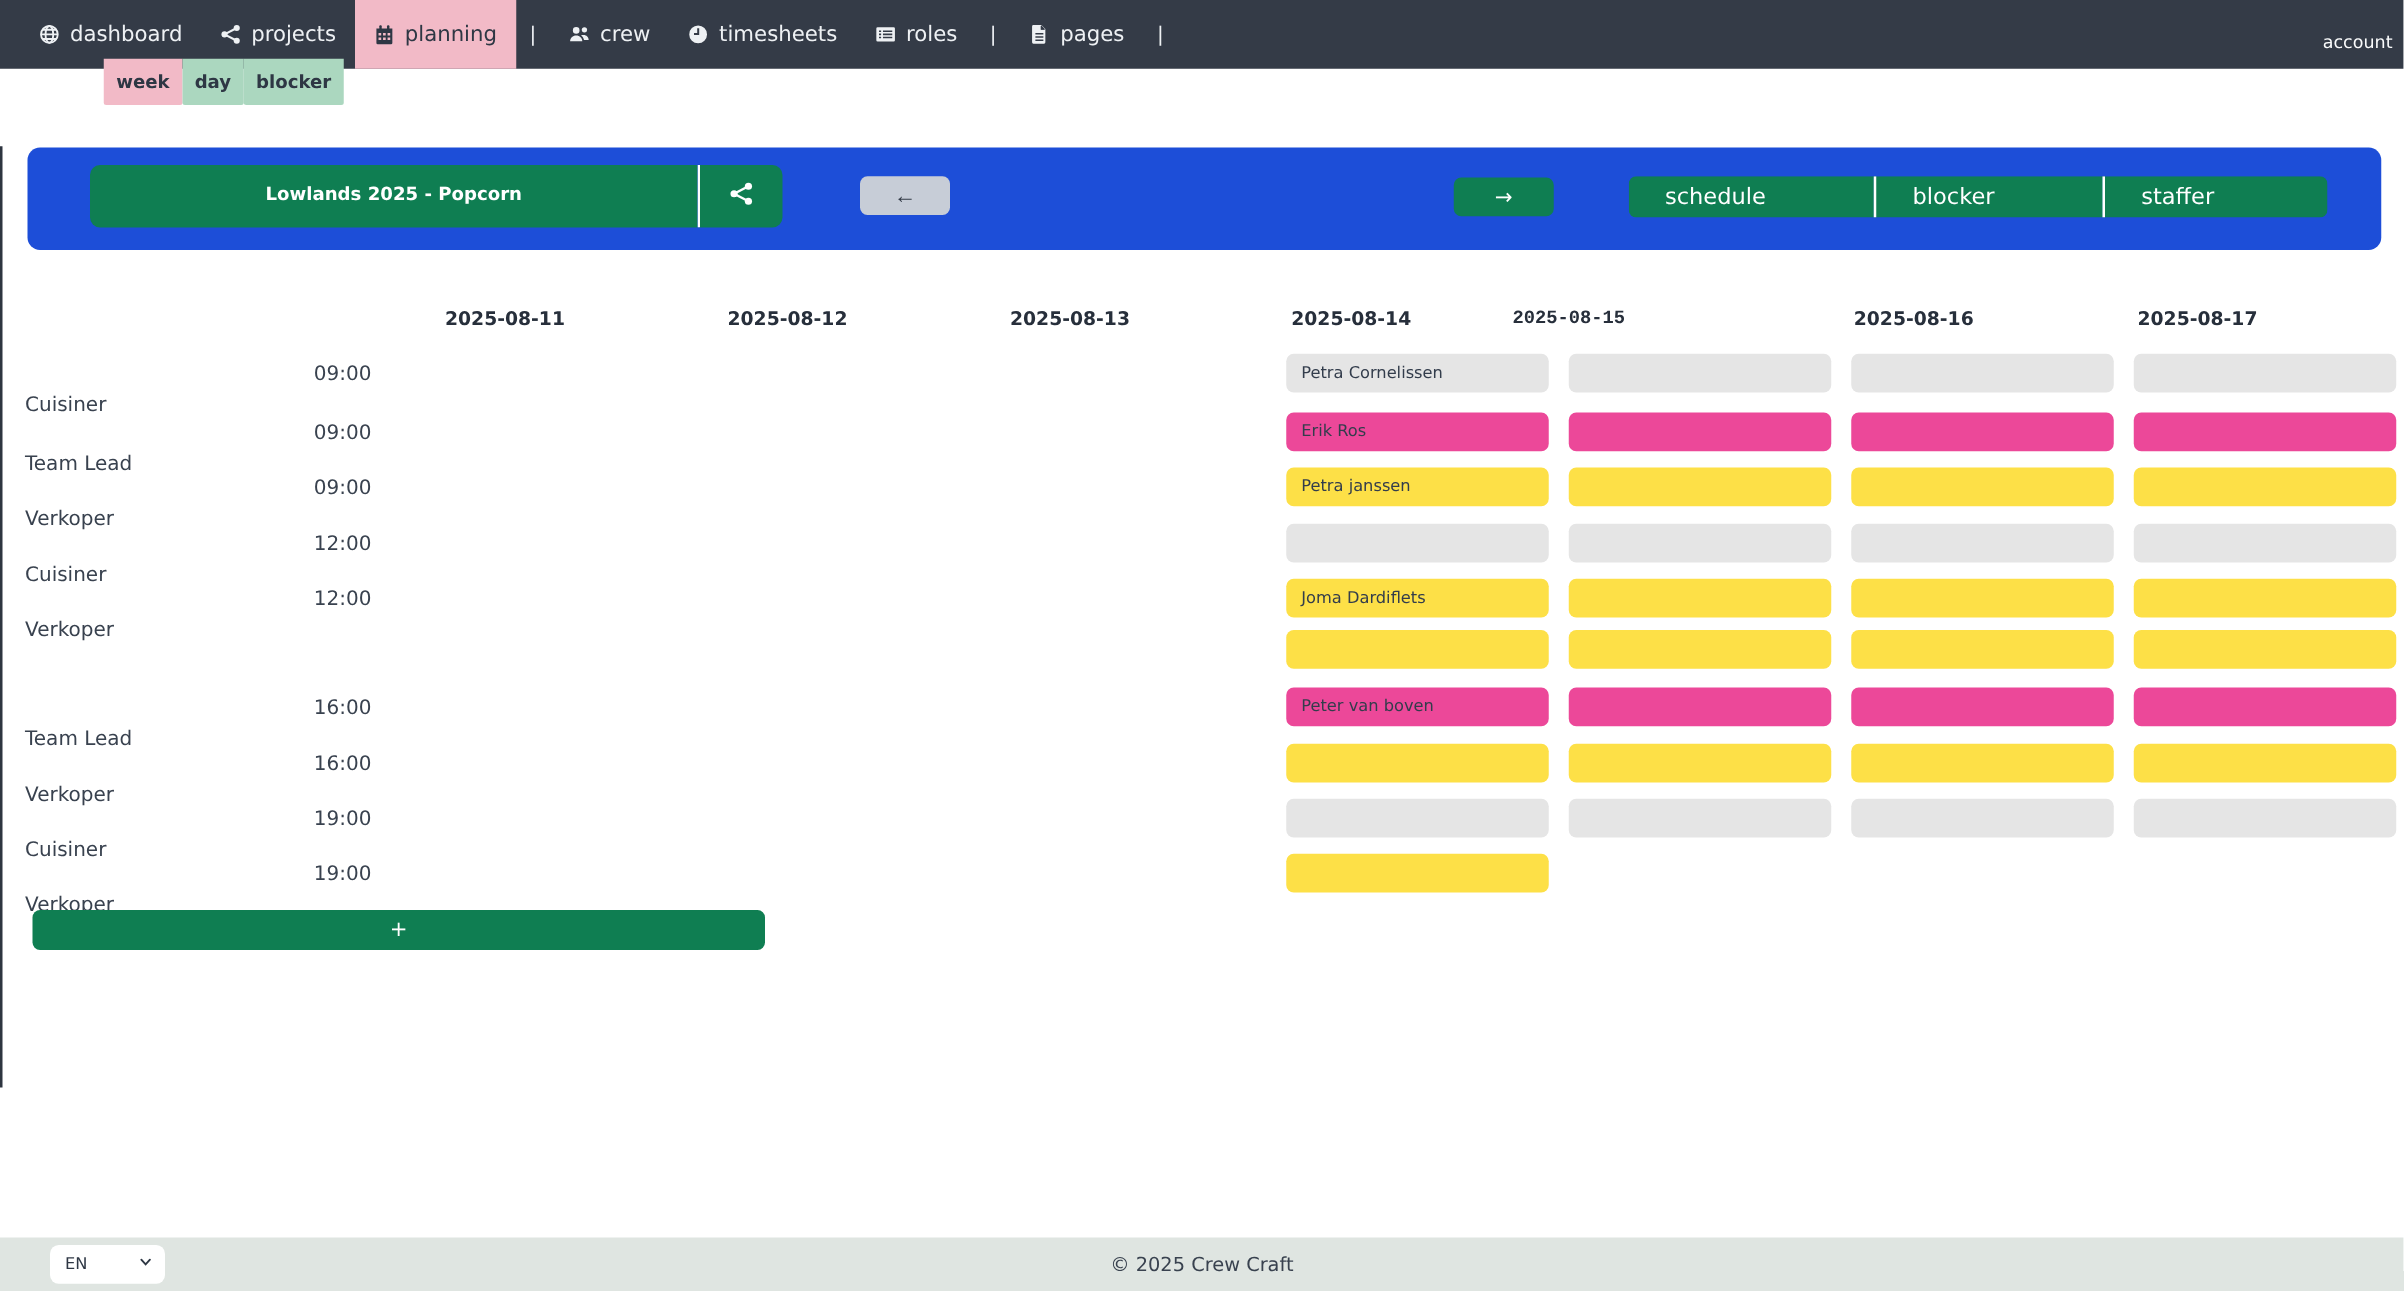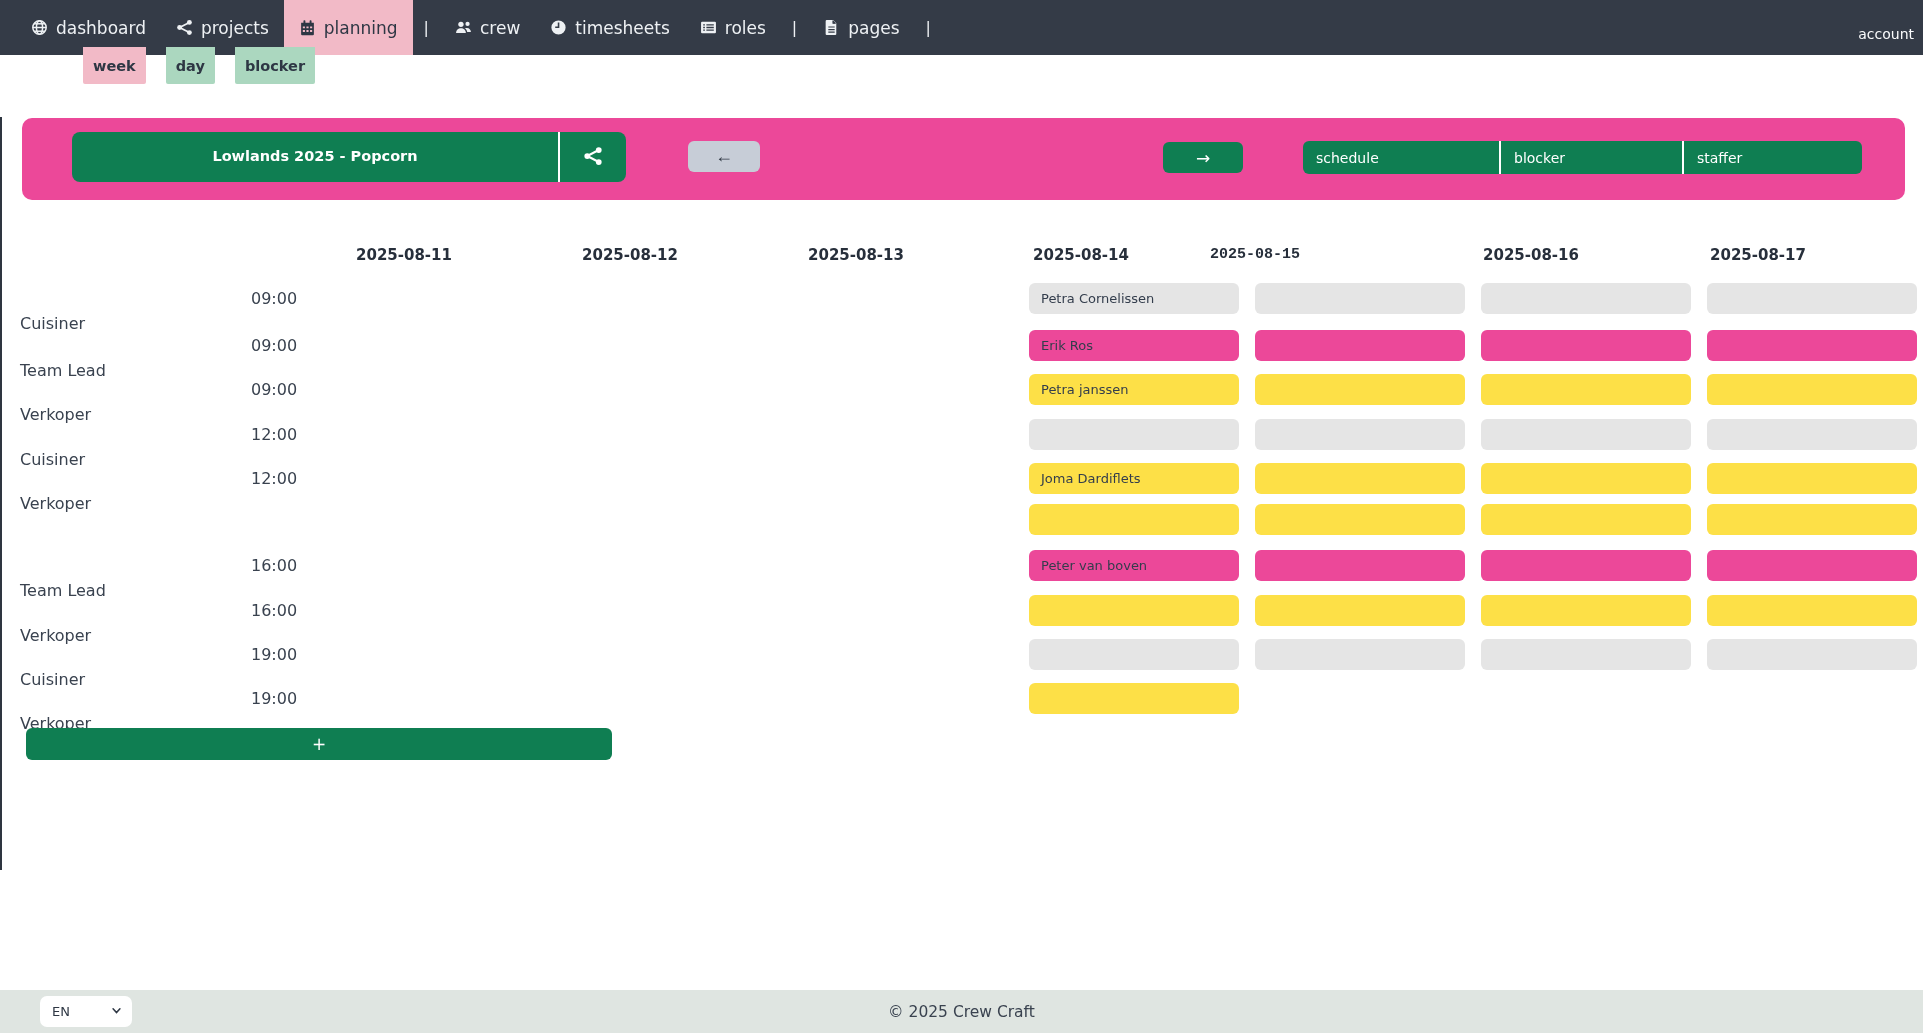--- a/index.html
+++ b/index.html
@@ -12,49 +12,49 @@
             background:#343B47; display:flex; align-items:stretch; padding-left:16px; }
   .nav-item { display:flex; align-items:center; gap:8px; padding:0 15px;
               color:#EEF1F4; font-size:17px; cursor:pointer; }
   .nav-item .ico { display:flex; align-items:center; }
   .nav-item.active { background:#F2BAC7; color:#2E3744; }
   .nav-sep { display:flex; align-items:center; color:#EEF1F4; padding:0 11px; font-size:16px; }
   .account { position:absolute; right:9px; top:26px; color:#FAFBFC; font-size:14px; cursor:pointer; }
 
   
   .tabs { position:absolute; left:83px; top:47px; display:flex; }
-  .tab { height:37px; display:flex; align-items:center; padding:0 10px; margin-right:20px;
+  .tab { height:37px; display:flex; align-items:center; padding:0 10px; margin-right:0;
          font-size:14.5px; font-weight:bold; color:#2E3744; background:#ABD7BF;
          border-radius:0 0 2px 2px; cursor:pointer; }
   .tab.active { background:#F2BAC7; }
 
   
   .toolbar { position:absolute; left:22px; top:118px; width:1883px; height:82px;
-             background:#ec4899; border-radius:10px; }
+             background:#1d4ed8; border-radius:10px; }
   .proj-group { position:absolute; left:50px; top:14px; height:50px; display:flex; }
   .btn-green { background:#0F7E52; color:#fff; border:none; cursor:pointer;
                font-family:"DejaVu Sans", sans-serif; }
   .proj-main { width:486px; height:50px; border-radius:8px 0 0 8px; text-align:center; line-height:1.35; }
   .proj-title { font-size:14.5px; font-weight:bold; display:block; }
   .proj-sub { font-size:12.5px; display:block; }
   .proj-icon { width:68px; height:50px; border-radius:0 8px 8px 0; border-left:2px solid #fff !important;
                display:flex; align-items:center; justify-content:center; }
   .prev-btn { position:absolute; left:666px; top:23px; width:72px; height:31px;
               background:#C7CDD7; color:#333B47; border:none; border-radius:6px;
               font-size:18px; cursor:pointer; }
   .date-input { position:absolute; left:761px; top:22px; width:367px; height:37px;
                 background:#fff; border-radius:6px; display:flex; align-items:center;
                 padding:0 14px; cursor:text; }
   .date-input .val { font-size:16px; color:#1F2733; letter-spacing:1px; flex:1; }
   .date-input .cal { color:#5A626E; display:flex; }
   .next-btn { position:absolute; left:1141px; top:24px; width:80px; height:31px;
               border-radius:6px; font-size:17px; }
   .actions { position:absolute; left:1281px; top:23px; height:33px; display:flex;
              border-radius:6px; overflow:hidden; }
-  .action-btn { height:33px; font-size:14px; text-align:left; padding:0 13px; }
+  .action-btn { height:33px; font-size:18px; text-align:left; padding:0 29px; }
   .action-btn + .action-btn { border-left:2px solid #fff !important; }
 
   
   .left-border { position:absolute; left:0; top:117px; width:2px; height:753px; background:#2E3540; }
   .grid-header { position:absolute; top:246px; width:226px; text-align:center;
                  font-size:15px; font-weight:bold; color:#272F3B; }
   .grid-row { position:absolute; left:0; width:1923px; height:31px; }
   .role-label { position:absolute; left:20px; top:0; height:31px; display:flex; align-items:center;
                 font-size:16px; color:#39424F;margin-top:25px; }
   .time-label { position:absolute; left:251px; top:0; height:31px; display:flex; align-items:center;

